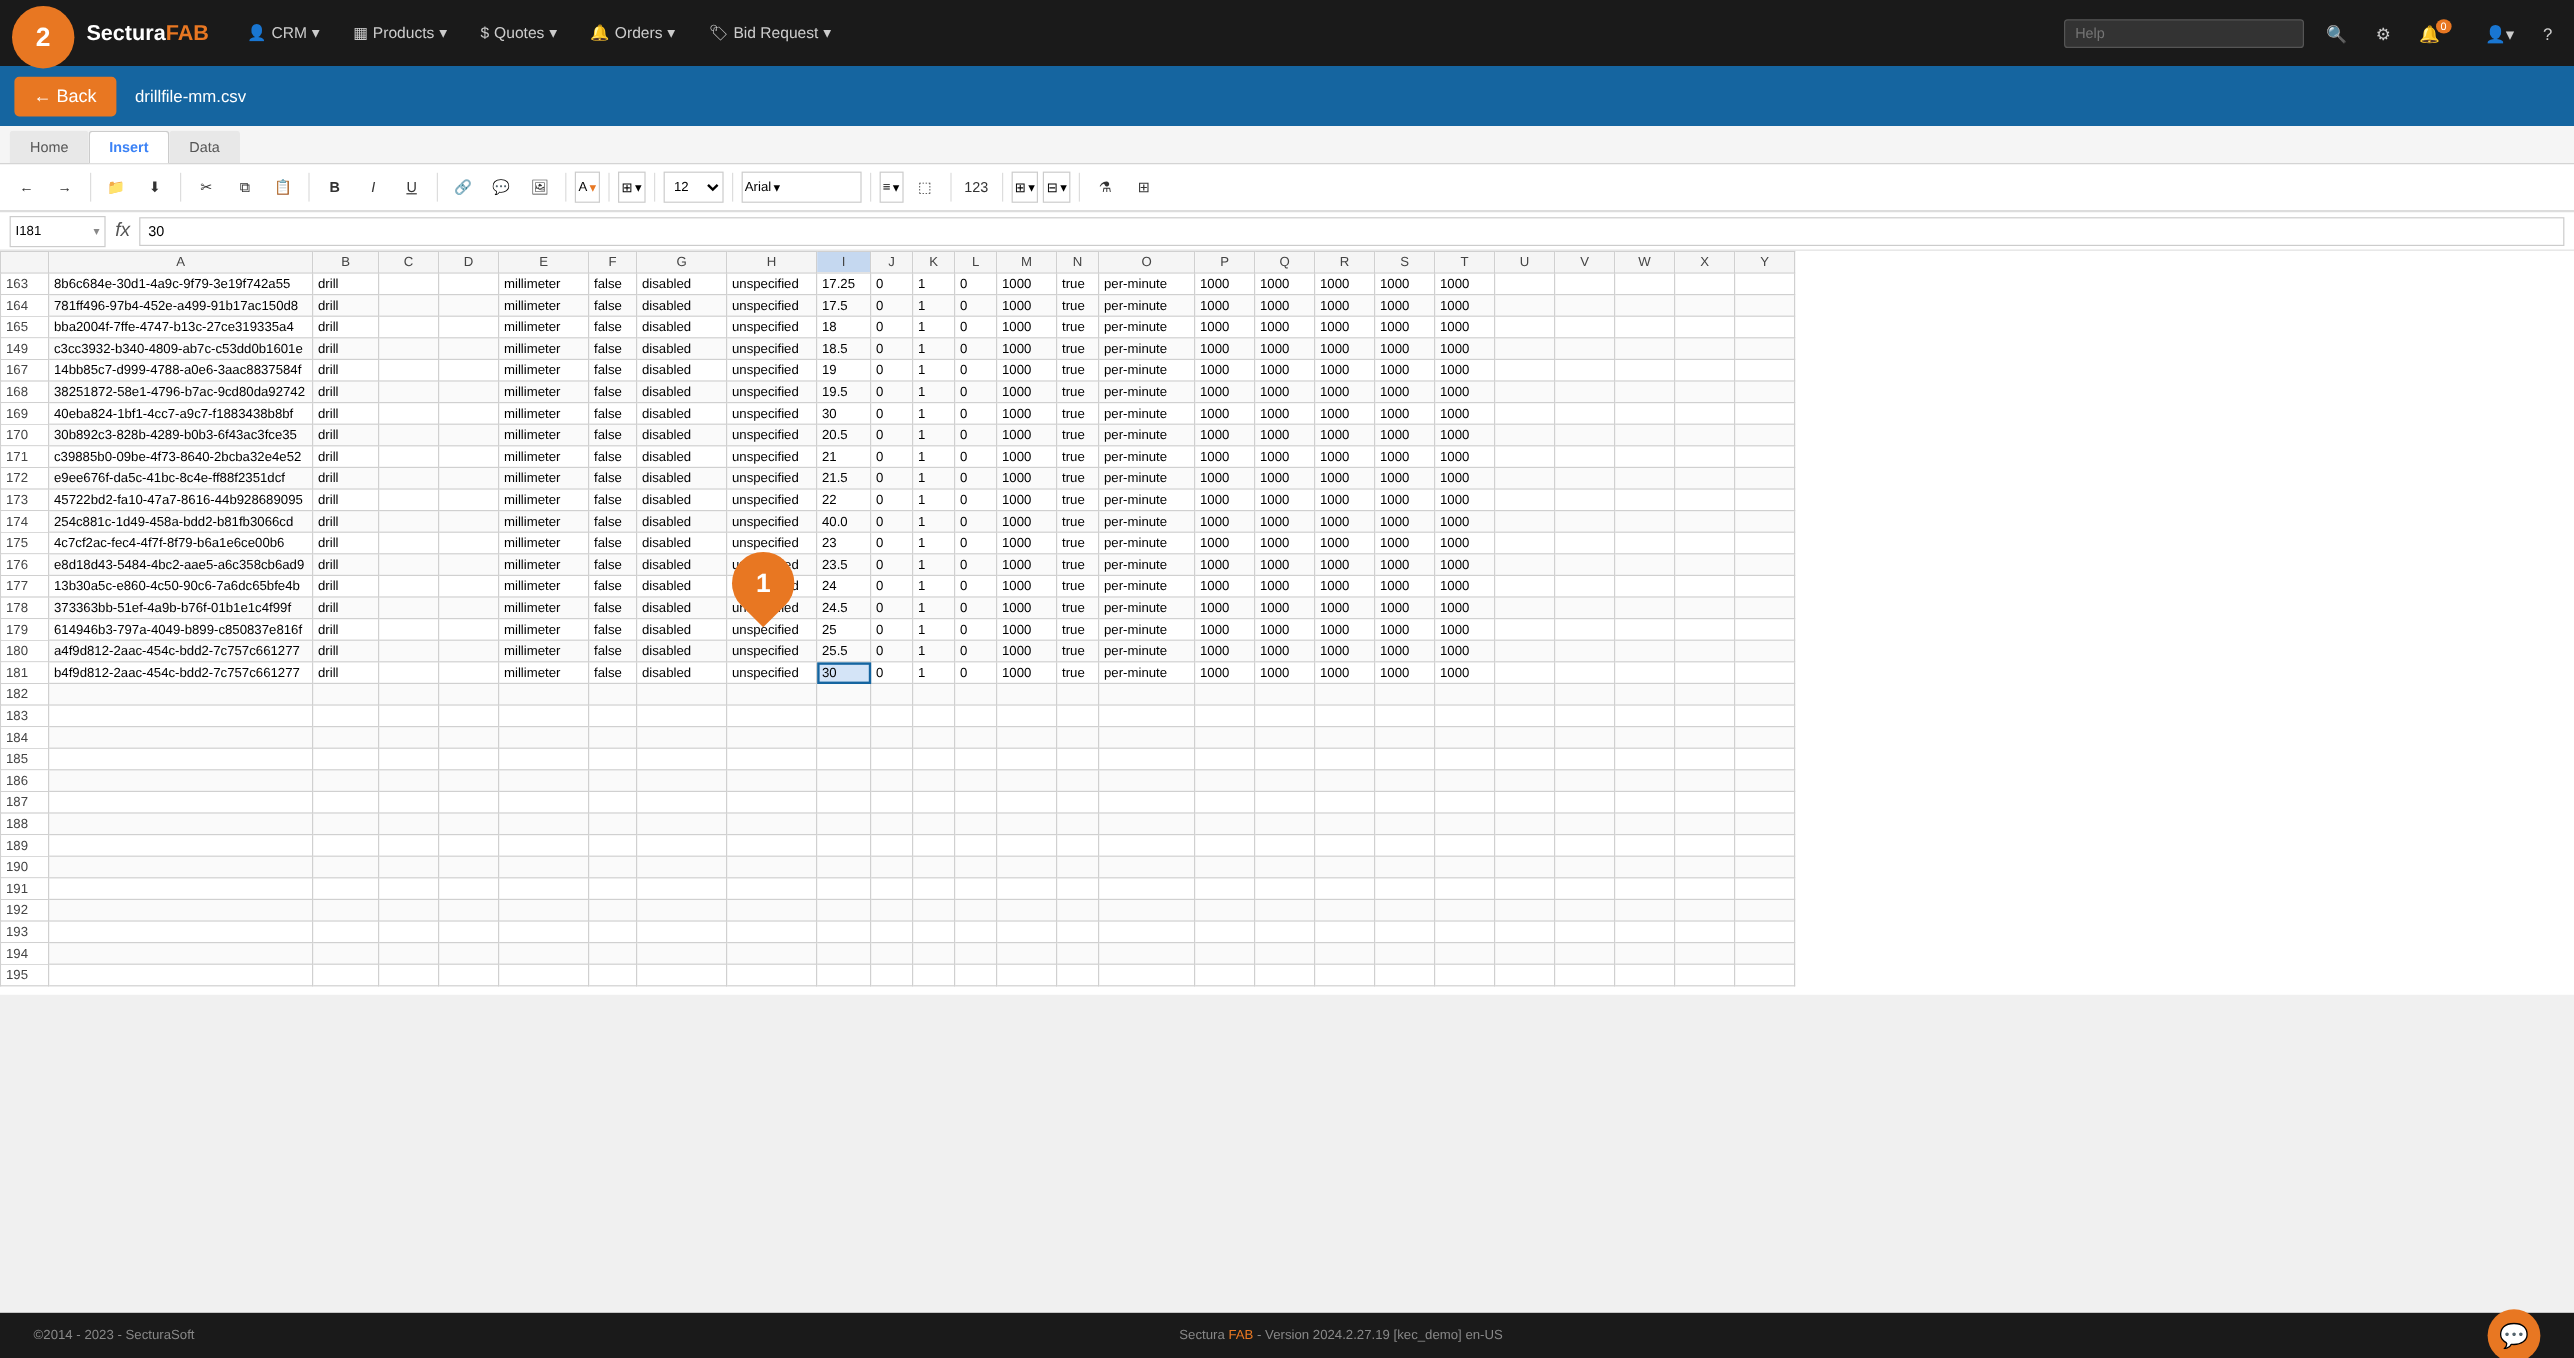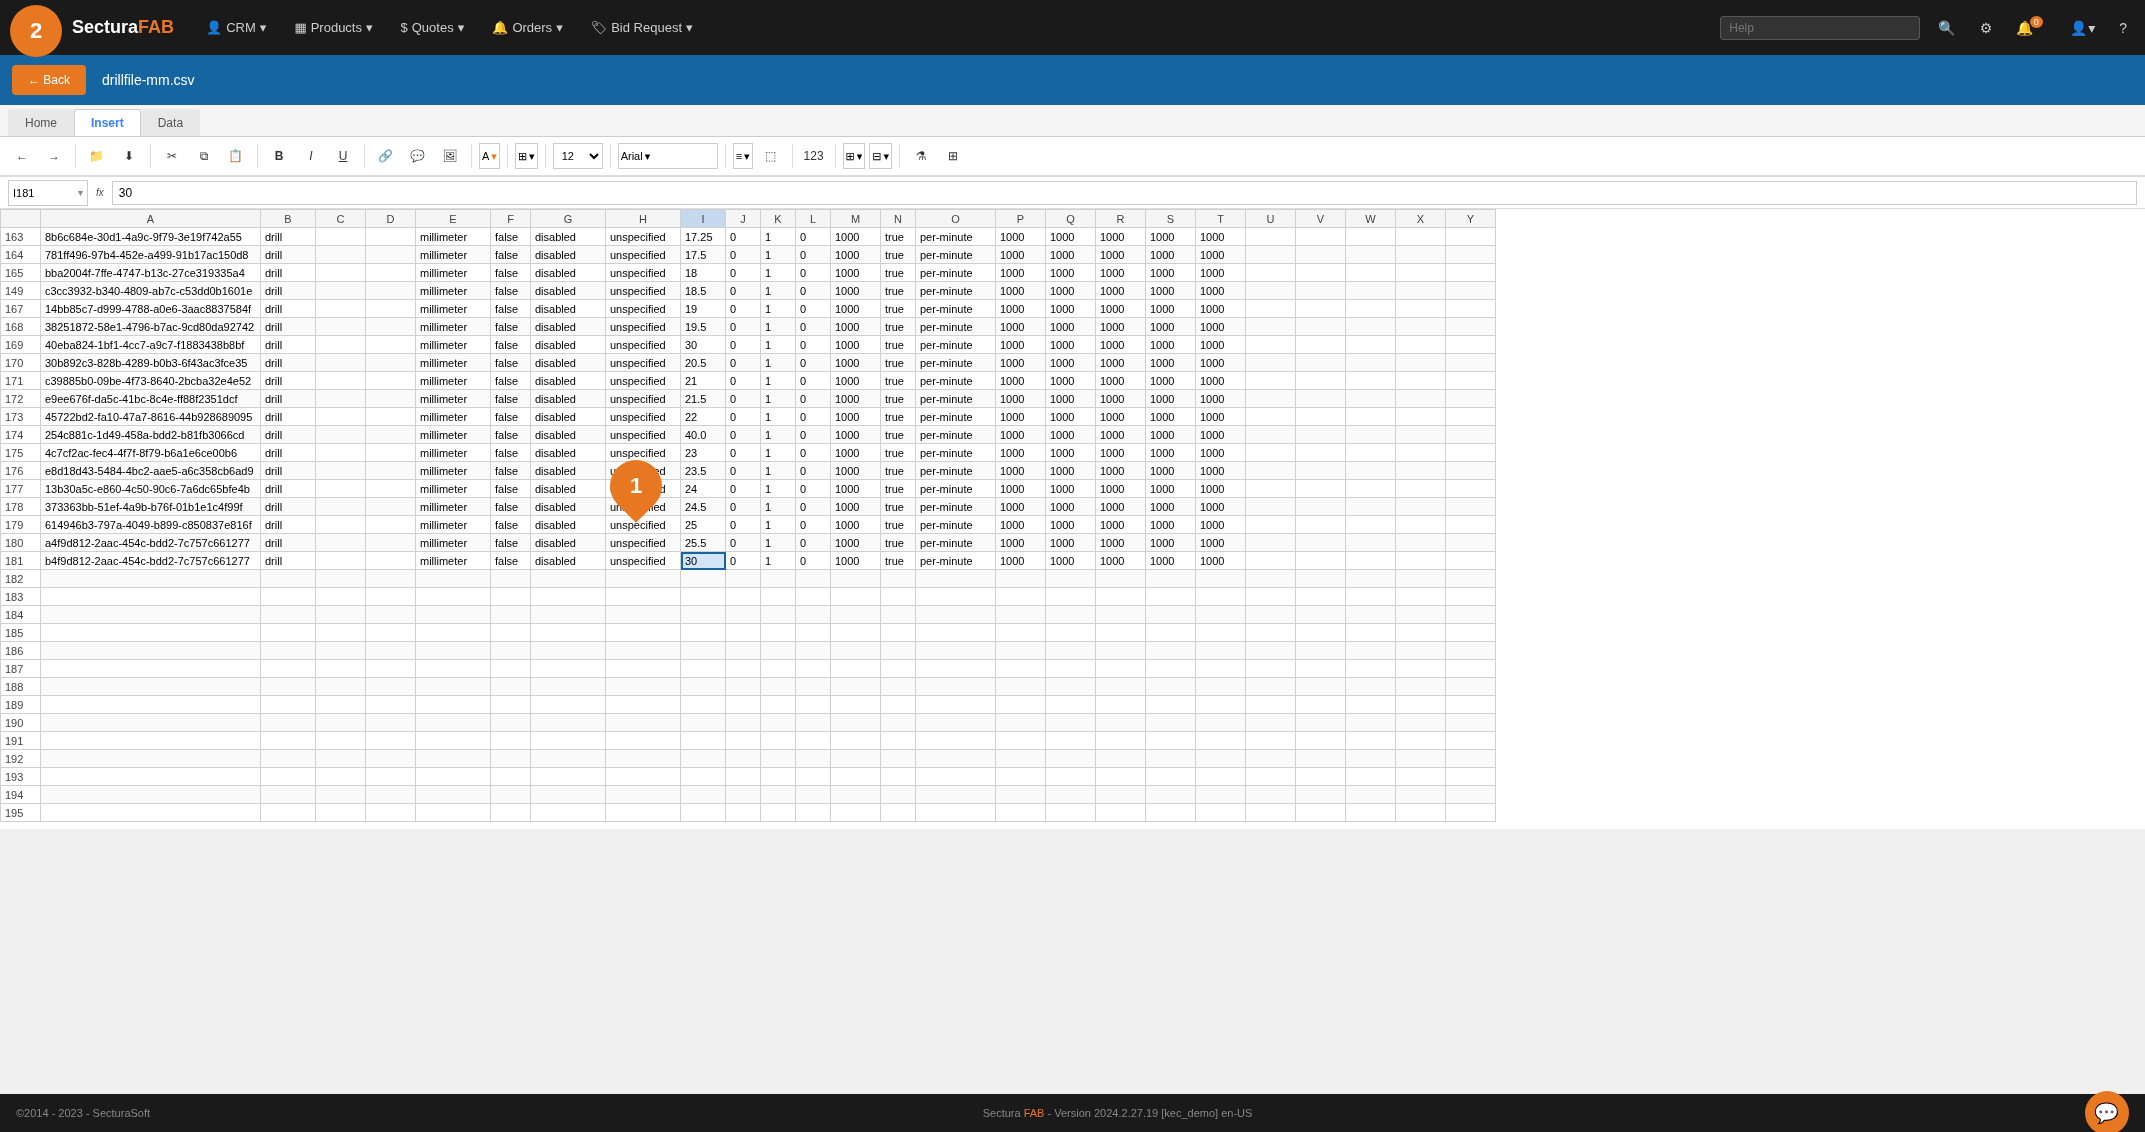--- a/index.html
+++ b/index.html
@@ -83,21 +83,21 @@
       align-items: center;
       padding: 0 12px;
       gap: 16px;
     }
     .back-btn {
       background: #e87722;
       border: 2px solid #e87722;
       color: #fff;
       padding: 6px 14px;
       cursor: pointer;
-      font-size: 12px;
+      font-size: 15px;
       border-radius: 4px;
       display: flex;
       align-items: center;
       gap: 6px;
     }
     .breadcrumb-file {
       color: #fff;
       font-size: 14px;
     }
     .ss-tabs {
@@ -180,21 +180,21 @@
     }
     .formula-bar {
       display: flex;
       align-items: center;
       background: #fff;
       border-bottom: 1px solid #ddd;
       height: 32px;
       padding: 0 8px;
       gap: 8px;
     }
-    .formula-icon { color: #555; font-size: 10px; font-style: italic; }
+    .formula-icon { color: #555; font-size: 16px; font-style: italic; }
     .formula-input {
       flex: 1;
       height: 24px;
       border: 1px solid #ccc;
       font-size: 12px;
       padding: 0 6px;
       background: #fff;
     }
 
     
@@ -286,21 +286,21 @@
     .col-X { min-width: 50px; max-width: 50px; }
     .col-Y { min-width: 50px; max-width: 50px; }
 
     
     .footer {
       background: #1a1a1a;
       height: 38px;
       display: flex;
       align-items: center;
       justify-content: space-between;
-      padding: 0 16px;
+      padding: 0 28px;
       color: #888;
       font-size: 11px;
       position: fixed;
       bottom: 0;
       width: 2145px;
     }
     .footer-version .brand-fab { color: #e87722; }
     .chat-btn {
       width: 44px;
       height: 44px;

